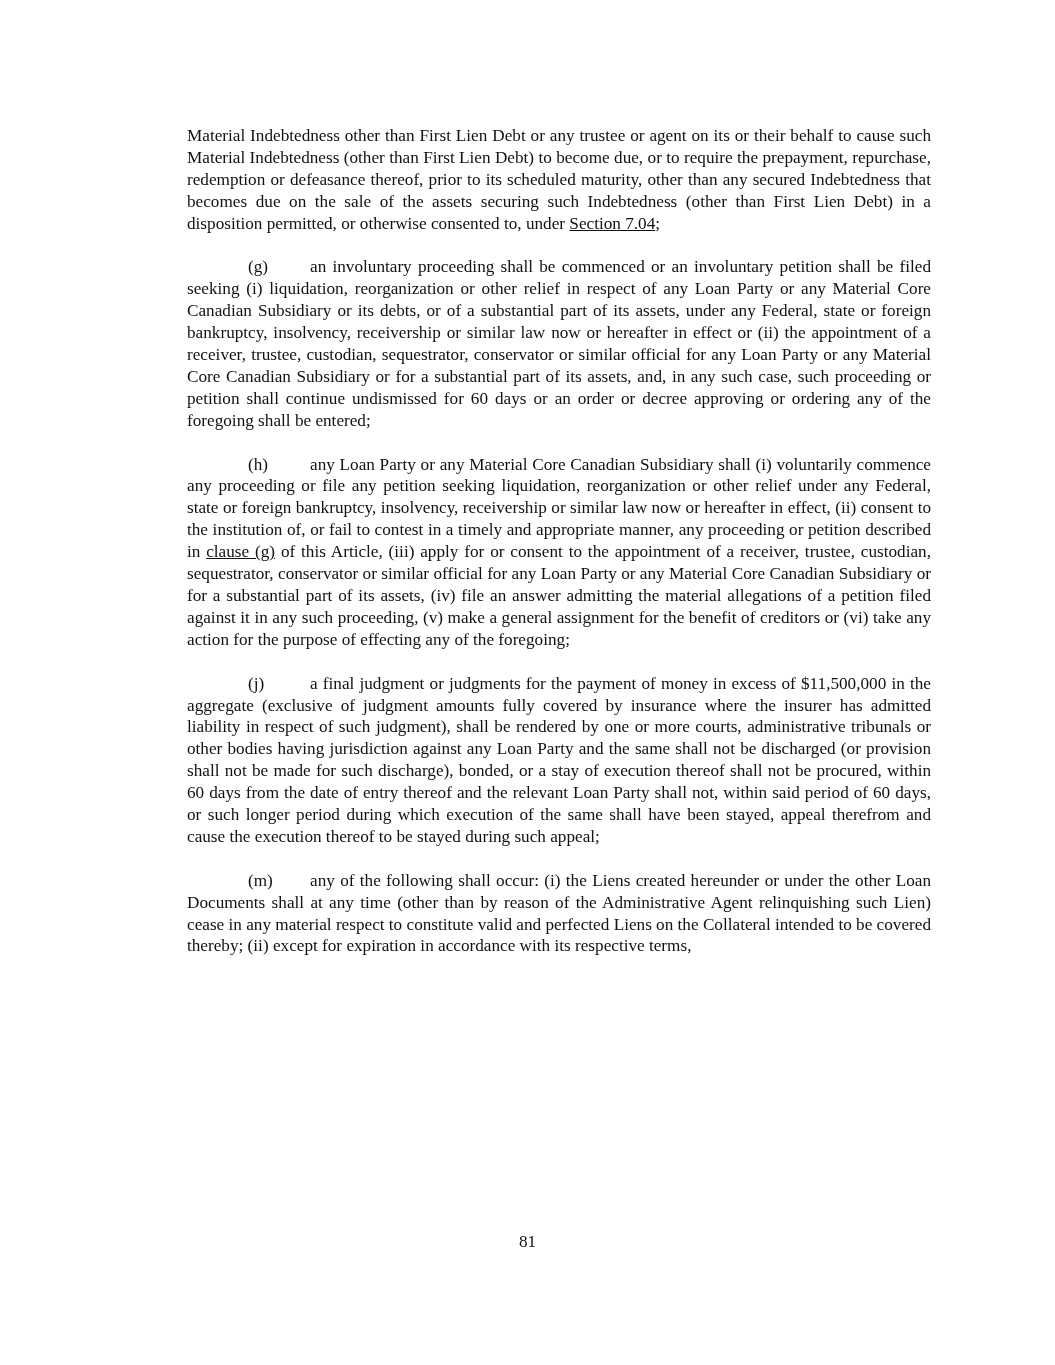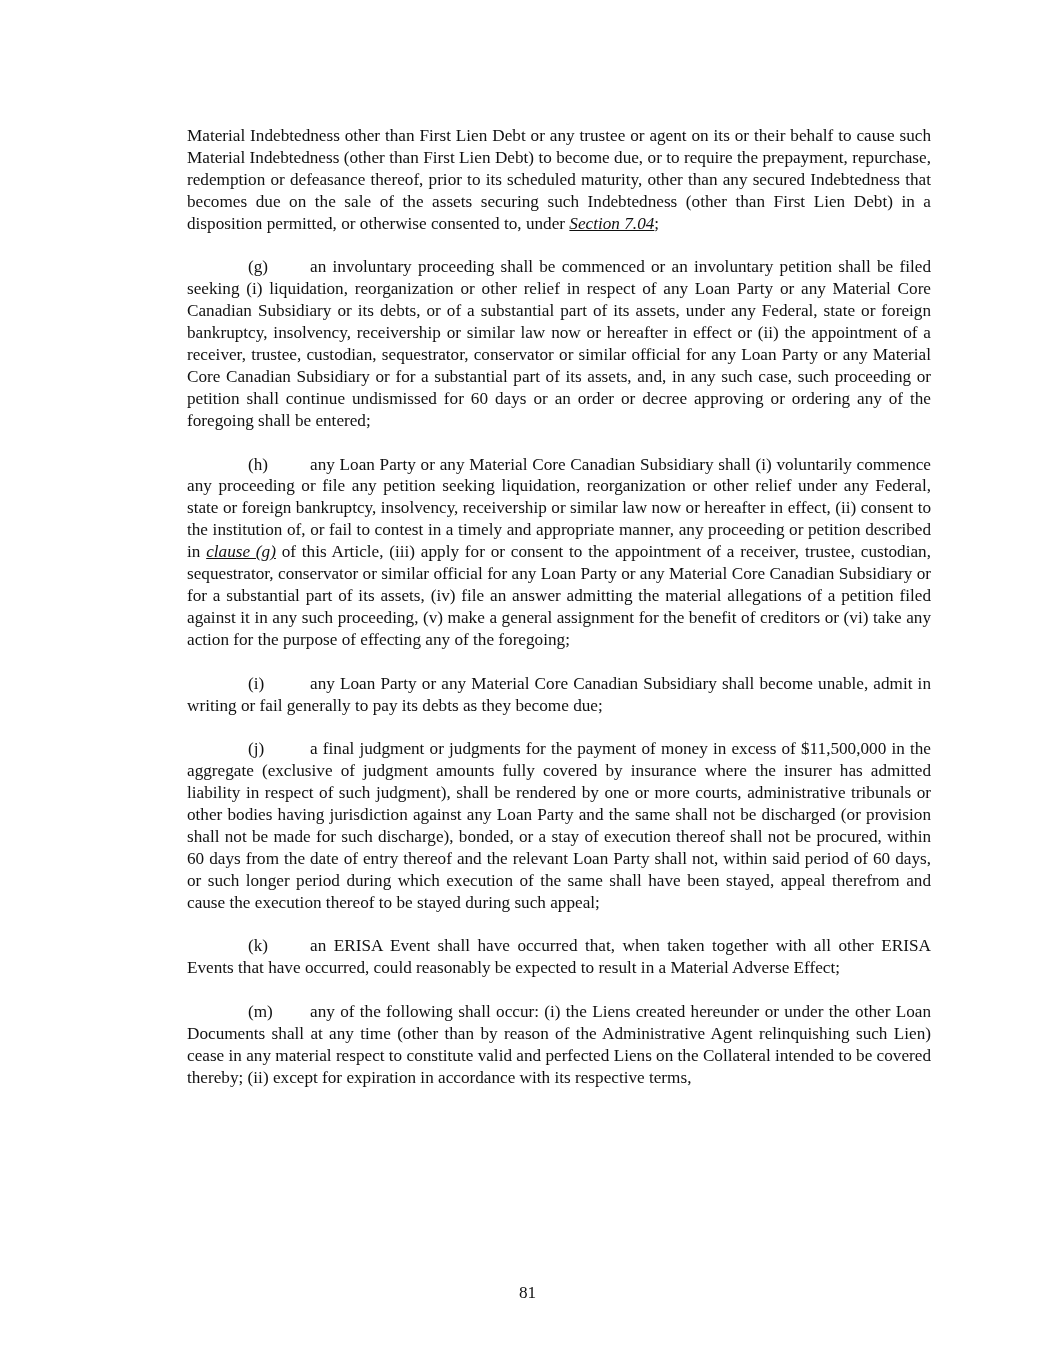--- a/index.html
+++ b/index.html
@@ -27,46 +27,43 @@
       text-align: justify;
       margin: 0 0 21.9px 0;
     }
     .para .label {
       display: inline-block;
       width: 62px;
       margin-left: 61px;
     }
     .u {
       text-decoration: underline;
-      font-style: italic;
     }
     .page-number {
       position: absolute;
-      top: 1283px;
+      top: 1232px;
       left: 0;
       width: 1055px;
       text-align: center;
       font-size: 17.2px;
     }
   </style>
 </head>
 <body>
 
 <div class="page">
 
   <p class="para"><span>Material Indebtedness other than First Lien Debt or any trustee or agent on its or their behalf to cause such Material Indebtedness (other than First Lien Debt) to become due, or to require the prepayment, repurchase, redemption or defeasance thereof, prior to its scheduled maturity, other than any secured Indebtedness that becomes due on the sale of the assets securing such Indebtedness (other than First Lien Debt) in a disposition permitted, or otherwise consented to, under </span><span class="u">Section 7.04</span><span>;</span></p>
 
   <p class="para"><span class="label">(g)</span><span>an involuntary proceeding shall be commenced or an involuntary petition shall be filed seeking (i) liquidation, reorganization or other relief in respect of any Loan Party or any Material Core Canadian Subsidiary or its debts, or of a substantial part of its assets, under any Federal, state or foreign bankruptcy, insolvency, receivership or similar law now or hereafter in effect or (ii) the appointment of a receiver, trustee, custodian, sequestrator, conservator or similar official for any Loan Party or any Material Core Canadian Subsidiary or for a substantial part of its assets, and, in any such case, such proceeding or petition shall continue undismissed for 60 days or an order or decree approving or ordering any of the foregoing shall be entered;</span></p>
 
   <p class="para"><span class="label">(h)</span><span>any Loan Party or any Material Core Canadian Subsidiary shall (i) voluntarily commence any proceeding or file any petition seeking liquidation, reorganization or other relief under any Federal, state or foreign bankruptcy, insolvency, receivership or similar law now or hereafter in effect, (ii) consent to the institution of, or fail to contest in a timely and appropriate manner, any proceeding or petition described in </span><span class="u">clause (g)</span><span> of this Article, (iii) apply for or consent to the appointment of a receiver, trustee, custodian, sequestrator, conservator or similar official for any Loan Party or any Material Core Canadian Subsidiary or for a substantial part of its assets, (iv) file an answer admitting the material allegations of a petition filed against it in any such proceeding, (v) make a general assignment for the benefit of creditors or (vi) take any action for the purpose of effecting any of the foregoing;</span></p>
 
-  <p class="para"><span class="label">(i)</span><span>any Loan Party or any Material Core Canadian Subsidiary shall become unable, admit in writing or fail generally to pay its debts as they become due;</span></p>
 
   <p class="para"><span class="label">(j)</span><span>a final judgment or judgments for the payment of money in excess of $11,500,000 in the aggregate (exclusive of judgment amounts fully covered by insurance where the insurer has admitted liability in respect of such judgment), shall be rendered by one or more courts, administrative tribunals or other bodies having jurisdiction against any Loan Party and the same shall not be discharged (or provision shall not be made for such discharge), bonded, or a stay of execution thereof shall not be procured, within 60 days from the date of entry thereof and the relevant Loan Party shall not, within said period of 60 days, or such longer period during which execution of the same shall have been stayed, appeal therefrom and cause the execution thereof to be stayed during such appeal;</span></p>
 
-  <p class="para"><span class="label">(k)</span><span>an ERISA Event shall have occurred that, when taken together with all other ERISA Events that have occurred, could reasonably be expected to result in a Material Adverse Effect;</span></p>
 
 
   <p class="para"><span class="label">(m)</span><span>any of the following shall occur:  (i) the Liens created hereunder or under the other Loan Documents shall at any time (other than by reason of the Administrative Agent relinquishing such Lien) cease in any material respect to constitute valid and perfected Liens on the Collateral intended to be covered thereby; (ii) except for expiration in accordance with its respective terms,</span></p>
 
 </div>
 
 <div class="page-number">81</div>
 
 </body></html>

